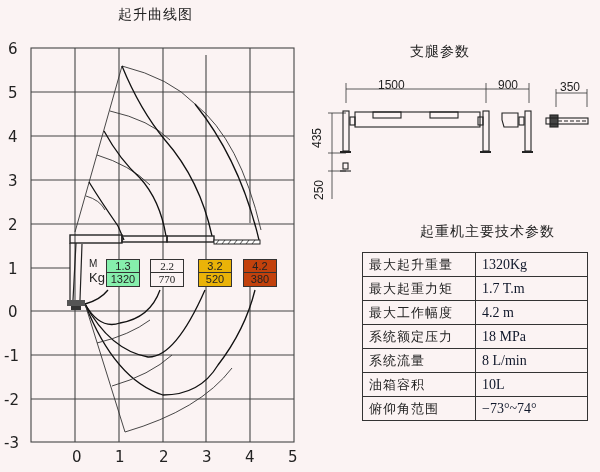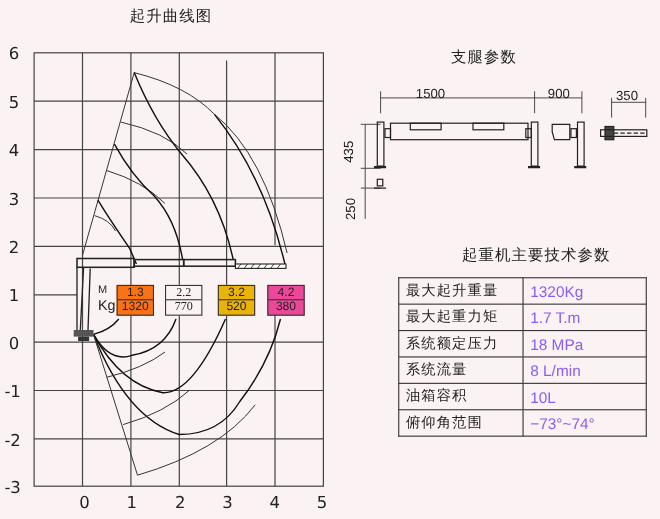--- a/index.html
+++ b/index.html
@@ -3,21 +3,21 @@
 <meta charset="utf-8">
 <style>
   html, body { margin:0; padding:0; }
   body { width:600px; height:472px; background:#fbf3f3; position:relative; overflow:hidden;
          font-family:"DejaVu Sans", sans-serif; color:#222; }
   .abs { position:absolute; }
   .title { font-size:14px; letter-spacing:1px; }
   table.spec { position:absolute; left:362px; top:252px; border-collapse:collapse; width:226px; }
   table.spec td { border:1.3px solid #333; height:23px; padding:0 0 0 6px; font-size:13px; line-height:1; white-space:nowrap; }
   table.spec td.k { width:106px; letter-spacing:1px; }
-  table.spec td.v { font-family:Liberation Sans, sans-serif; font-size:14px; color:#8b5cf6; }
+  table.spec td.v { font-family:Liberation Serif, serif; font-size:14px; color:#0f172a; }
   .small-note { font-size:8px; }
 </style>
 </head>
 <body>
 
 <div class="abs title" style="left:118px; top:6px;">起升曲线图</div>
 
 <div>
   <div class="abs" style="left:8px; top:40px; font-size:15px;">6</div>
   <div class="abs" style="left:8px; top:84px; font-size:15px;">5</div>
@@ -94,33 +94,33 @@
     <path d="M70 243 L70 300 M76 243 L73 300 M82 244 L80 300" stroke="#222" stroke-width="1.2" fill="none"></path>
     <rect x="67" y="300" width="18" height="6" fill="#555"></rect>
     <rect x="71" y="306" width="10" height="4" fill="#333"></rect>
   </g>
 </svg>
 
 <div class="abs" style="left:89px; top:258px; font-size:10px; font-family:'Liberation Sans',sans-serif;">M</div>
 <div class="abs" style="left:89px; top:270px; font-size:13px; font-family:Liberation Sans, sans-serif;">Kg</div>
 
 <div>
-  <div class="abs" style="left:106px; top:259px; width:32px; border:1.2px solid #333; background:#f97316; font-family:'Liberation Sans',sans-serif; font-size:11px; text-align:center;">
+  <div class="abs" style="left:106px; top:259px; width:32px; border:1.2px solid #333; background:#86efac; font-family:'Liberation Sans',sans-serif; font-size:11px; text-align:center;">
     <div style="border-bottom:1.2px solid #333; height:12px; line-height:12px;">1.3</div>
     <div style="height:13px; line-height:13px;">1320</div>
   </div>
   <div class="abs" style="left:150px; top:259px; width:32px; border:1.2px solid #333; background:#fbf3f3; font-family:Liberation Serif, serif; font-size:11px; text-align:center;">
     <div style="border-bottom:1.2px solid #333; height:12px; line-height:12px;">2.2</div>
     <div style="height:13px; line-height:13px;">770</div>
   </div>
   <div class="abs" style="left:198px; top:259px; width:32px; border:1.2px solid #333; background:#eab308; font-family:'Liberation Sans',sans-serif; font-size:11px; text-align:center;">
     <div style="border-bottom:1.2px solid #333; height:12px; line-height:12px;">3.2</div>
     <div style="height:13px; line-height:13px;">520</div>
   </div>
-  <div class="abs" style="left:243px; top:259px; width:32px; border:1.2px solid #333; background:#ec4899; font-family:'Liberation Sans',sans-serif; font-size:11px; text-align:center;">
+  <div class="abs" style="left:243px; top:259px; width:32px; border:1.2px solid #333; background:#c2410c; font-family:'Liberation Sans',sans-serif; font-size:11px; text-align:center;">
     <div style="border-bottom:1.2px solid #333; height:12px; line-height:12px;">4.2</div>
     <div style="height:13px; line-height:13px;">380</div>
   </div>
 </div>
 
 <div class="abs title" style="left:410px; top:43px;">支腿参数</div>
 
 <svg class="abs" style="left:310px; top:75px;" width="290" height="125">
   <g stroke="#333" stroke-width="0.8" fill="none">
 
@@ -179,20 +179,24 @@
   <tbody>
       <tr>
         <td class="k">最大起升重量</td>
         <td class="v">1320Kg</td>
       </tr>
   <tr>
         <td class="k">最大起重力矩</td>
         <td class="v">1.7 T.m</td>
       </tr>
   <tr>
+        <td class="k">最大工作幅度</td>
+        <td class="v">4.2 m</td>
+      </tr>
+  <tr>
         <td class="k">系统额定压力</td>
         <td class="v">18 MPa</td>
       </tr>
   <tr>
         <td class="k">系统流量</td>
         <td class="v">8  L/min</td>
       </tr>
   <tr>
         <td class="k">油箱容积</td>
         <td class="v">10L</td>

